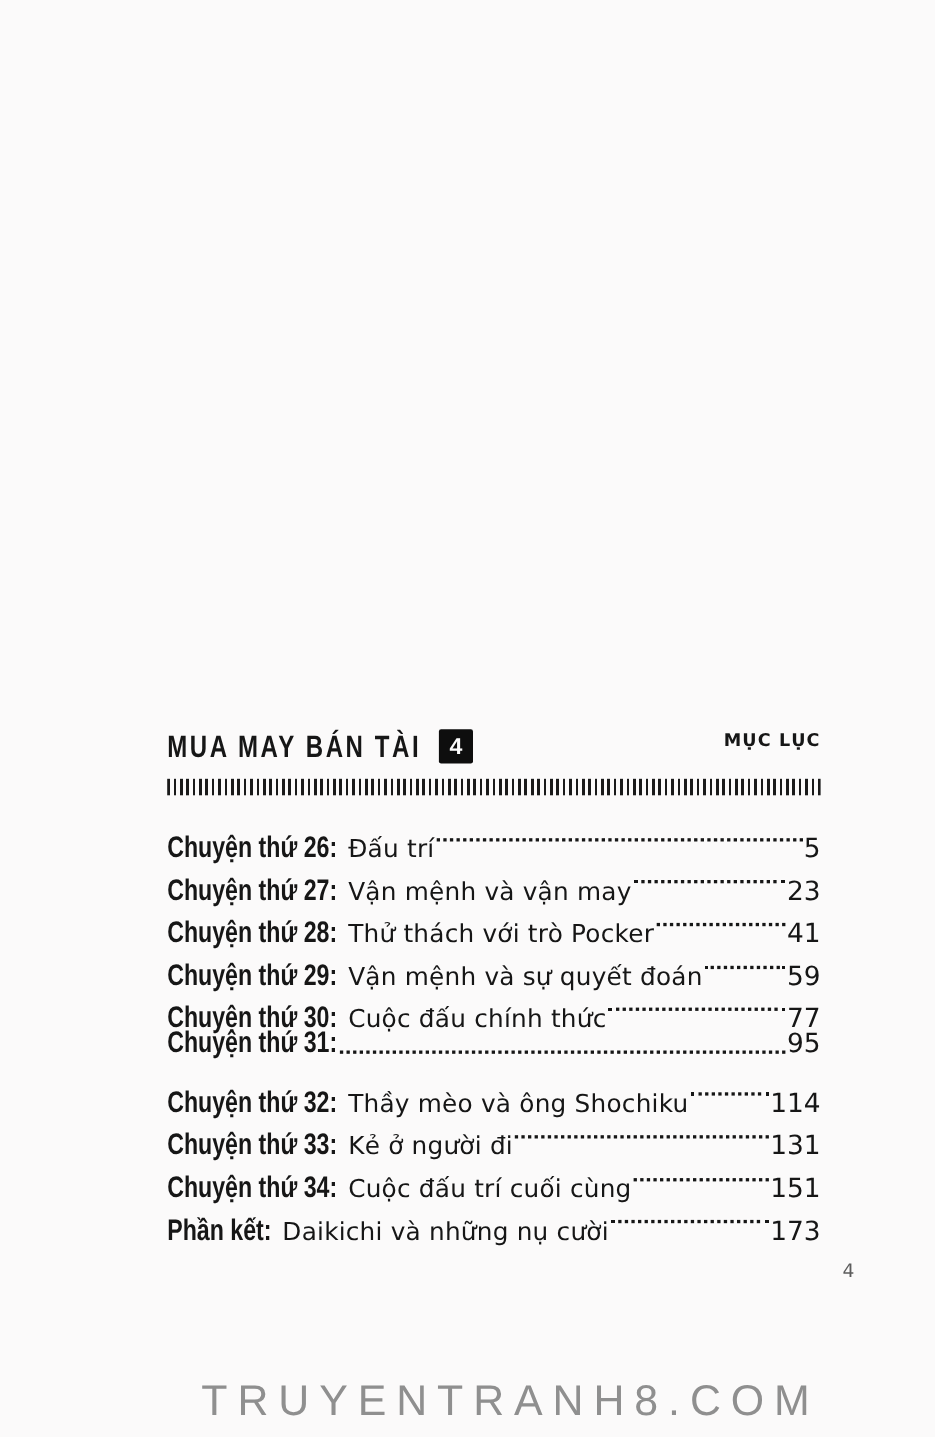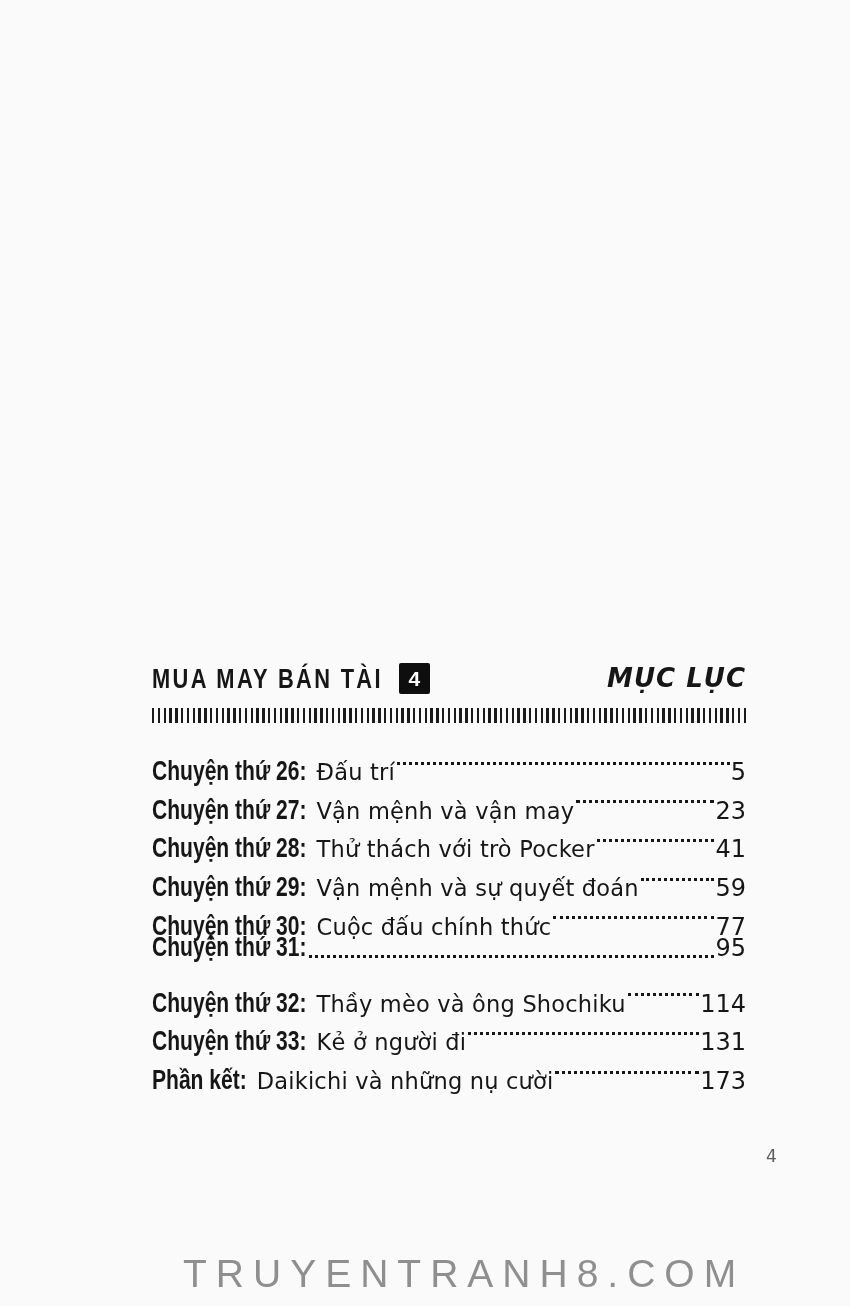--- a/index.html
+++ b/index.html
@@ -49,23 +49,22 @@
     font-weight: bold;
     display: flex;
     align-items: center;
     justify-content: center;
     margin-left: 16px;
     border-radius: 2px;
     flex: 0 0 auto;
   }
   .toc-label {
     margin-left: auto;
-    font-size: 26px;
-    font-weight: bold;
-    font-style: italic;
+    font-size: 16px;
+    font-weight: bold;
     letter-spacing: 1px;
     white-space: nowrap;
   }
   
   .divider {
     margin-top: 9px;
     height: 15px;
     background: repeating-linear-gradient(90deg,
       #1a1a1a 0px, #1a1a1a 2.4px,
       transparent 2.4px, transparent 5.8px);
@@ -190,20 +189,26 @@
     <span class="entry-page">114</span>
   </div>
 
   <div class="row">
     <span class="entry-label condensed" style="margin-right: -43.56px;">Chuyện thứ 33:</span>
     <span class="entry-title">Kẻ ở người đi</span>
     <span class="leader"></span>
     <span class="entry-page">131</span>
   </div>
 
+  <div class="row">
+    <span class="entry-label condensed" style="margin-right: -43.56px;">Chuyện thứ 34:</span>
+    <span class="entry-title">Cuộc đấu trí cuối cùng</span>
+    <span class="leader"></span>
+    <span class="entry-page">151</span>
+  </div>
 
   <div class="row">
     <span class="entry-label condensed" style="margin-right: -26.84px;">Phần kết:</span>
     <span class="entry-title">Daikichi và những nụ cười</span>
     <span class="leader"></span>
     <span class="entry-page">173</span>
   </div>
 </div>
 
   </div>

